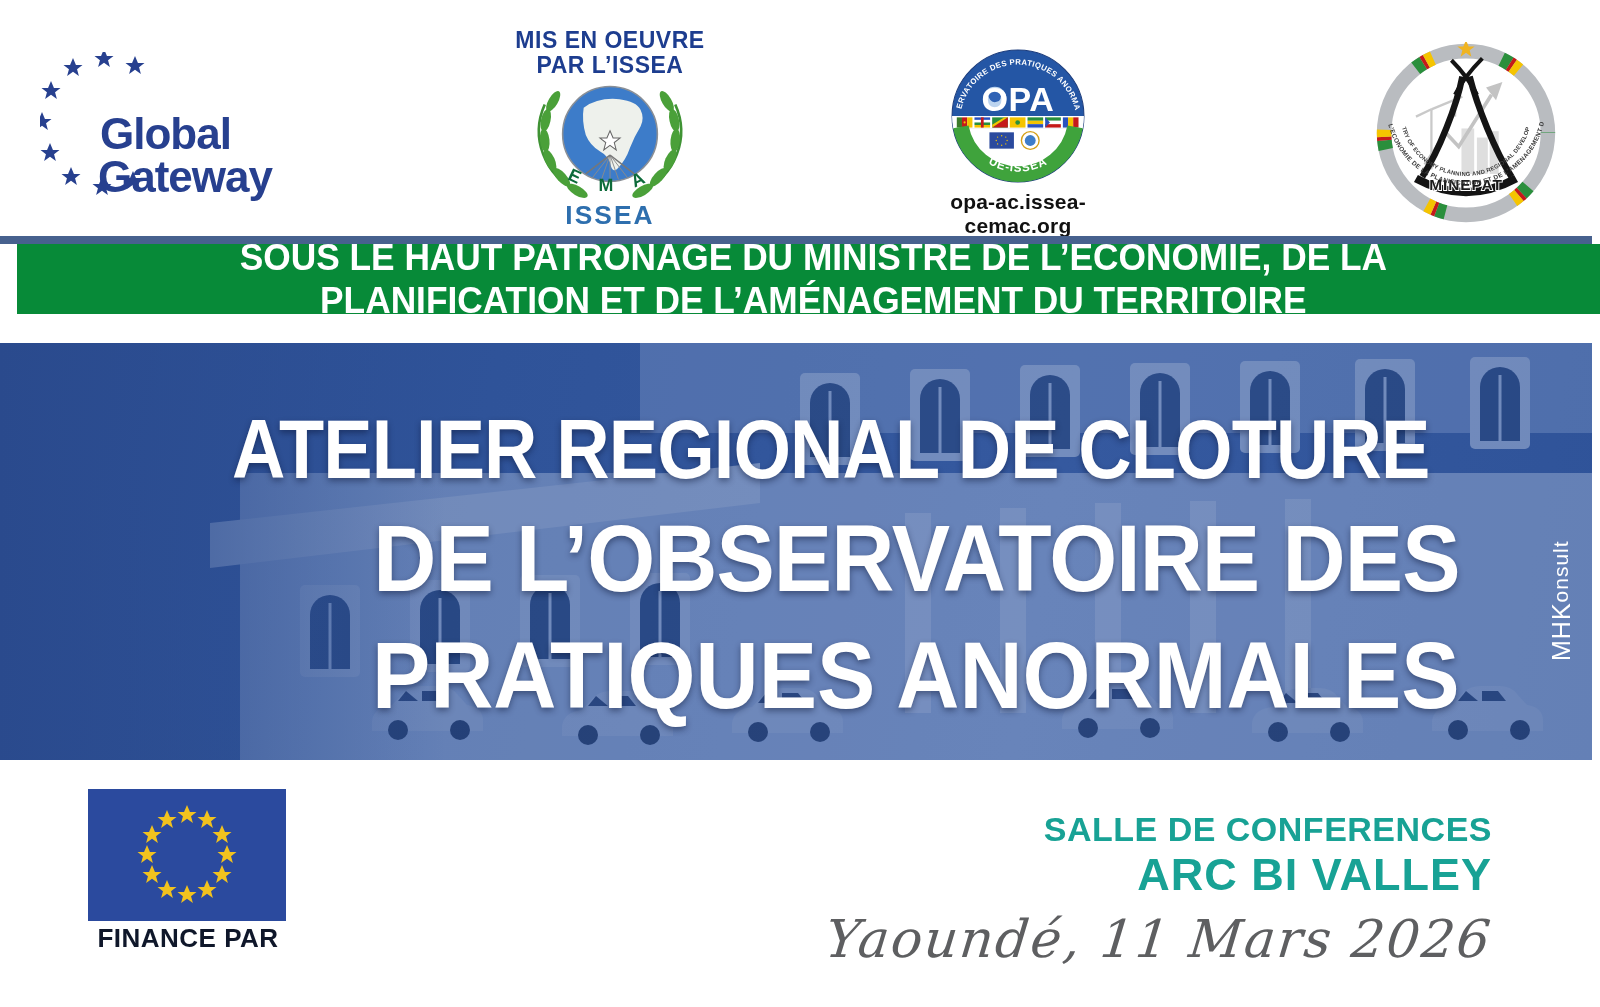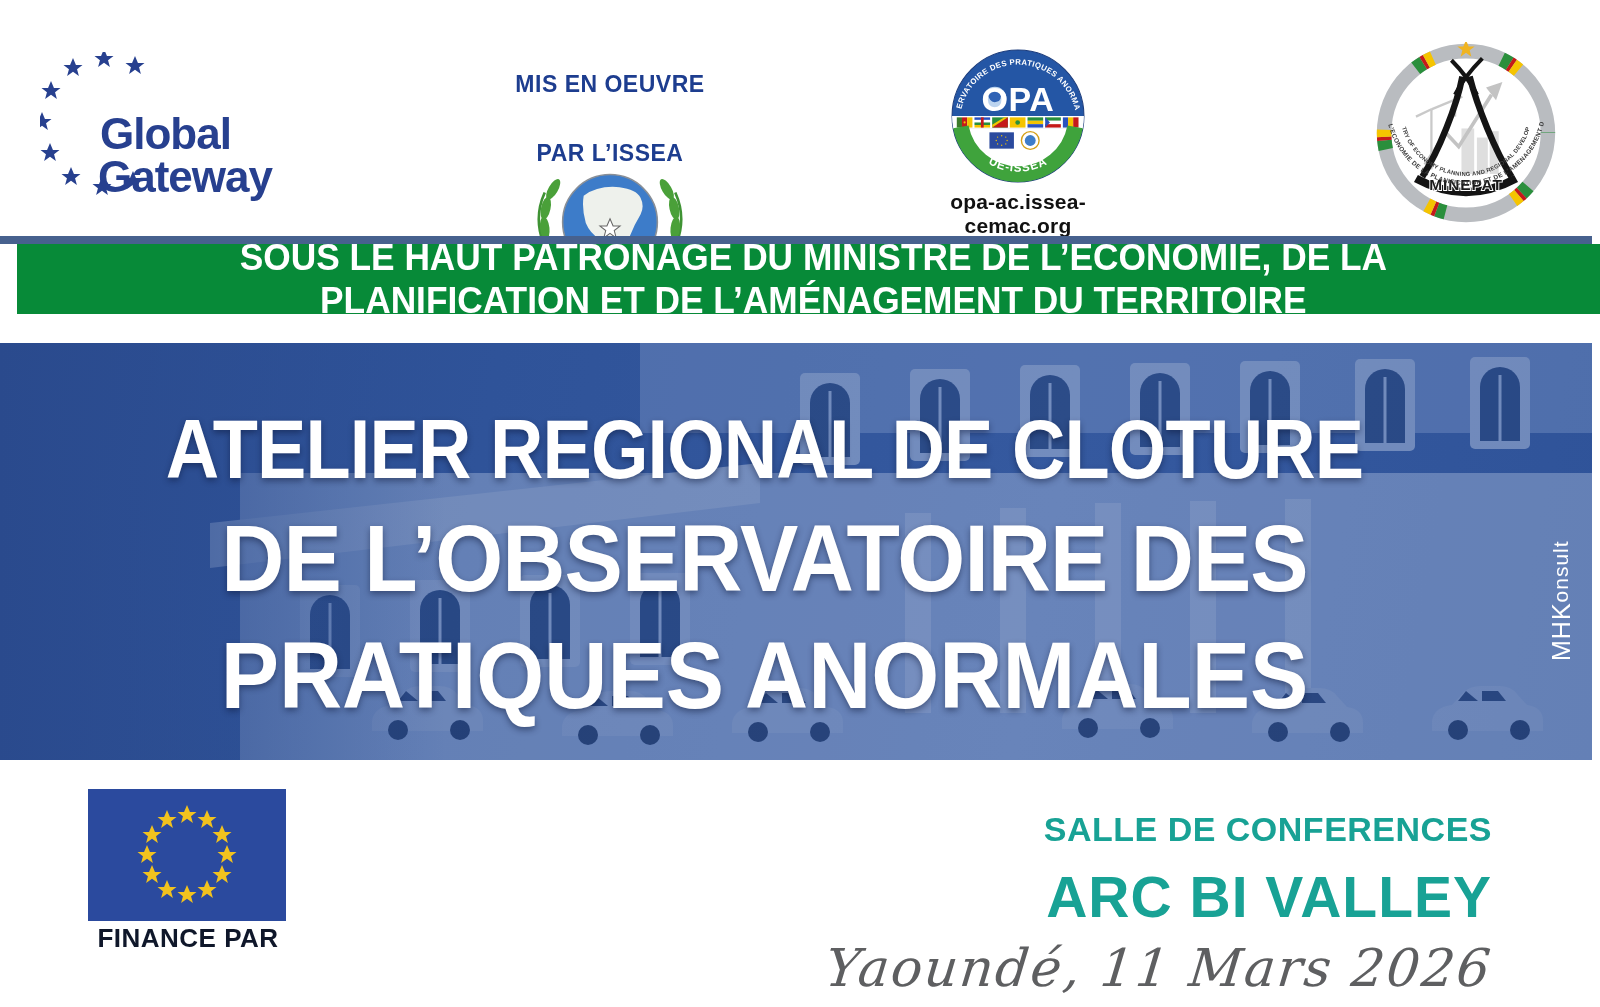--- a/index.html
+++ b/index.html
@@ -4,57 +4,57 @@
 <style>
   * { box-sizing: border-box; margin: 0; padding: 0; }
   html,body { width:1600px; height:1007px; overflow:hidden; background:#fff;
     font-family:"Liberation Sans", sans-serif; }
   .banner { position:relative; width:1600px; height:1007px; background:#fff; }
 
   
   .header { position:absolute; left:0; top:0; width:1600px; height:236px; background:#fff; }
   .gg-logo { position:absolute; left:40px; top:52px; width:270px; height:150px; }
   .issea-block { position:absolute; left:490px; top:28px; width:240px; height:200px; text-align:center; }
-  .issea-caption { color:#1d3d8f; font-weight:800; font-size:23px; line-height:1.1; letter-spacing:.5px;margin-top:44px; }
+  .issea-caption { color:#1d3d8f; font-weight:800; font-size:23px; line-height:1.1; letter-spacing:.5px; }
   .issea-svg { display:block; margin:2px auto 0; }
   .opa-block { position:absolute; left:900px; top:30px; width:236px; height:195px; text-align:center; }
   .opa-badge { display:block; margin:18px auto 0; }
   .opa-site { margin-top:6px; color:#111; font-weight:700; font-size:21px; letter-spacing:.2px; }
   .minepat-logo { position:absolute; left:1375px; top:42px; width:182px; height:182px; }
 
   
   .divider { position:absolute; left:0; top:236px; width:1592px; height:8px; background:#47618e; }
   .patronage { position:absolute; left:17px; top:244px; width:1592px; height:70px; background:#078a38;
     display:flex; flex-direction:column; align-items:center; justify-content:center; gap:2px; }
   .patronage div { color:#fff; font-weight:800; font-size:36px; line-height:1.15; letter-spacing:0;
     transform:scaleX(.98); white-space:nowrap; }
 
   
   .title-panel { position:absolute; left:0; top:343px; width:1592px; height:417px;
     background:linear-gradient(100deg,#2a4a8d 0%, #2f5399 30%, #35599f 65%, #2f5399 100%); overflow:hidden; }
   .bg-photo { position:absolute; inset:0; width:100%; height:100%; }
-  .title-lines { position:absolute; left:0; top:0; width:1520px; height:100%; text-align:center; color:#fff;padding-left:9px; }
+  .title-lines { position:absolute; left:0; top:0; width:1520px; height:100%; text-align:right; color:#fff;padding-left:9px; }
   .title-lines div { font-weight:800; white-space:nowrap; text-shadow:0 3px 7px rgba(8,18,48,.45); }
   .t1 { margin-top:58px; font-size:84px; transform:scaleX(.88); letter-spacing:-1px; }
   .t2 { margin-top:6px;  font-size:95px; transform:scaleX(.92); letter-spacing:-1px; }
   .t3 { margin-top:8px;  font-size:95px; transform:scaleX(.92); letter-spacing:0; }
   .watermark { position:absolute; right:16px; top:98px; height:220px; color:#fff;
     writing-mode:vertical-rl; transform:rotate(180deg); white-space:nowrap;
     font-weight:400; letter-spacing:1px; }
   .watermark .wm-strong { font-size:25px; }
   .watermark .wm-rest { font-size:21px; }
 
   
   .footer { position:absolute; left:0; top:760px; width:1600px; height:247px; background:#fff; }
   .eu-flag { position:absolute; left:88px; top:29px; width:198px; height:132px; }
   .eu-funding { position:absolute; left:0px; top:163px; width:376px; text-align:center;
     color:#0f172a; font-weight:800; font-size:26px; line-height:1.22; letter-spacing:.5px; }
   .venue { position:absolute; right:108px; top:30px; text-align:right; }
   .venue-l1 { color:#18a295; font-weight:800; font-size:34px; letter-spacing:.5px;margin-top:20px; }
-  .venue-l2 { color:#18a295; font-weight:800; font-size:57px; letter-spacing:1px; margin-top:15px; }
+  .venue-l2 { color:#18a295; font-weight:800; font-size:45px; letter-spacing:1px; margin-top:0px; }
   .date-line { color:#5e5f61; font-family:"DejaVu Serif", serif; font-style:italic;
     font-size:52px; letter-spacing:2px; margin-top:8px; transform:skewX(-6deg); }
 </style>
 </head>
 <body>
 
 <div class="banner">
 
   <div class="header">
 

